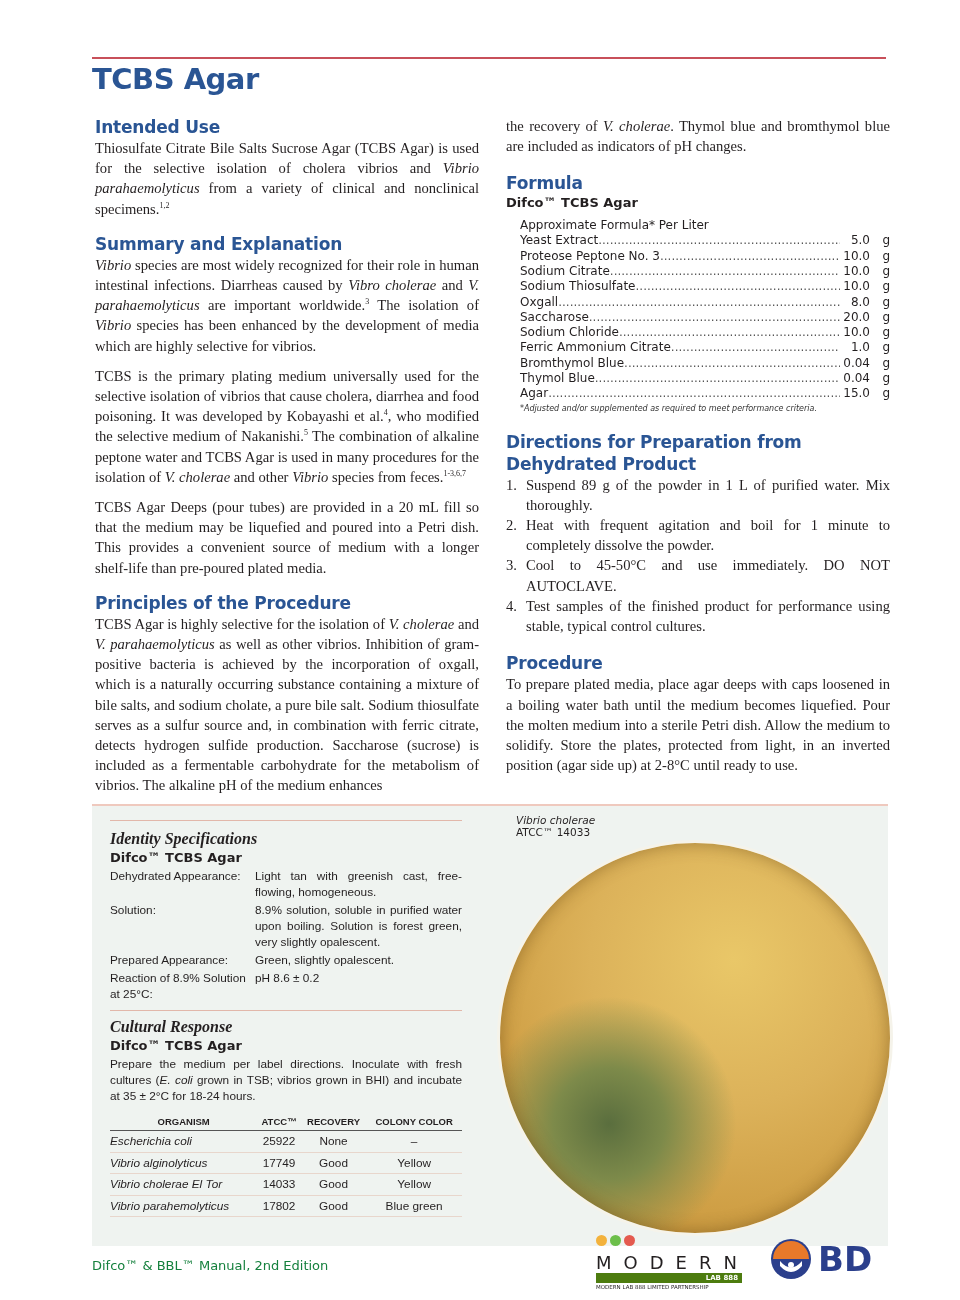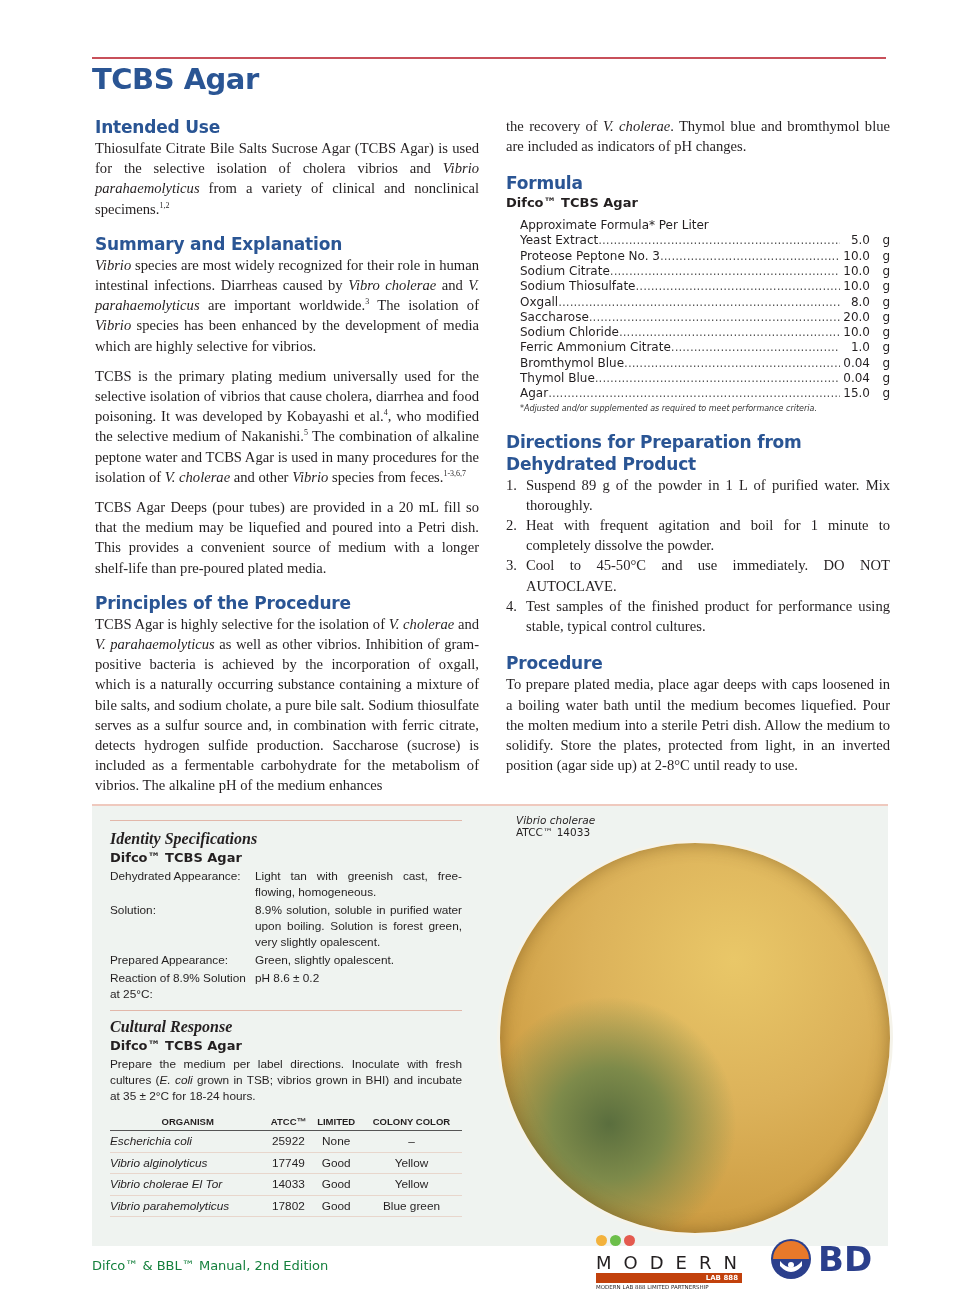--- a/index.html
+++ b/index.html
@@ -45,21 +45,21 @@
   th.c, td.c { text-align:center; }
   .plate-cap { position:absolute; left:424px; top:8px; font-family:"DejaVu Sans", sans-serif; font-size:10.5px; line-height:12px; }
   .plate-cap .sp { font-style:italic; }
   .plate { position:absolute; left:405px; top:34px; width:390px; height:390px; border-radius:50%; border:3px solid #f5f3ea;
     background: radial-gradient(circle at 28% 72%, #5a6e3e 0%, #7d8a4a 14%, rgba(200,180,80,0) 32%),
                 radial-gradient(circle at 60% 30%, #e9c768 0%, #dcb25a 40%, #cf9f45 70%, #b88a35 100%); box-shadow: inset 0 0 18px rgba(90,60,10,0.45); }
   .footer { position:absolute; left:92px; top:1258px; font-family:"DejaVu Sans", sans-serif; font-size:13px; color:#15803d; }
   .ml-logo { position:absolute; left:596px; top:1232px; width:146px; height:62px; }
   .ml-dots span { display:inline-block; width:11px; height:11px; border-radius:50%; margin-right:3px; }
   .ml-word { font-family:"DejaVu Sans", sans-serif; font-size:18px; letter-spacing:12px; line-height:20px; margin-top:3px; }
-  .ml-bar { background:#c2410c; color:#fff; font-family:"DejaVu Sans", sans-serif; font-weight:bold; font-size:7px; text-align:right; padding:1px 4px; }
+  .ml-bar { background:#4d7c0f; color:#fff; font-family:"DejaVu Sans", sans-serif; font-weight:bold; font-size:7px; text-align:right; padding:1px 4px; }
   .ml-sub { font-family:"DejaVu Sans", sans-serif; font-size:5.5px; margin-top:1px; }
   .bd-logo { position:absolute; left:770px; top:1238px; display:flex; align-items:center; }
   .bd-text { font-family:"DejaVu Sans", sans-serif; font-weight:bold; font-size:34px; color:#2b3f8c; margin-left:6px; }
 </style>
 </head>
 <body>
 
 <div class="topline"></div>
 <div class="title">TCBS Agar</div>
 
@@ -203,21 +203,21 @@
       </div>
     <div class="qcrule"></div>
     <div class="qch3" style="margin-top:4px">Cultural Response</div>
     <div class="qcsub">Difco™ TCBS Agar</div>
     <div class="qcp"><span>Prepare the medium per label directions. Inoculate with fresh cultures (</span><i>E. coli</i><span> grown in TSB; vibrios grown in BHI) and incubate at 35 ± 2°C for 18-24 hours.</span></div>
     <table>
       <thead>
           <tr id="cr-head">
             <th>ORGANISM</th>
             <th class="c">ATCC™</th>
-            <th class="c">LIMITED</th>
+            <th class="c">RECOVERY</th>
             <th class="c">COLONY COLOR</th>
           </tr>
         </thead>
       <tbody id="cr-body">
           <tr>
             <td class="org">Escherichia coli</td>
             <td class="c">25922</td>
             <td class="c">None</td>
             <td class="c">–</td>
           </tr>

